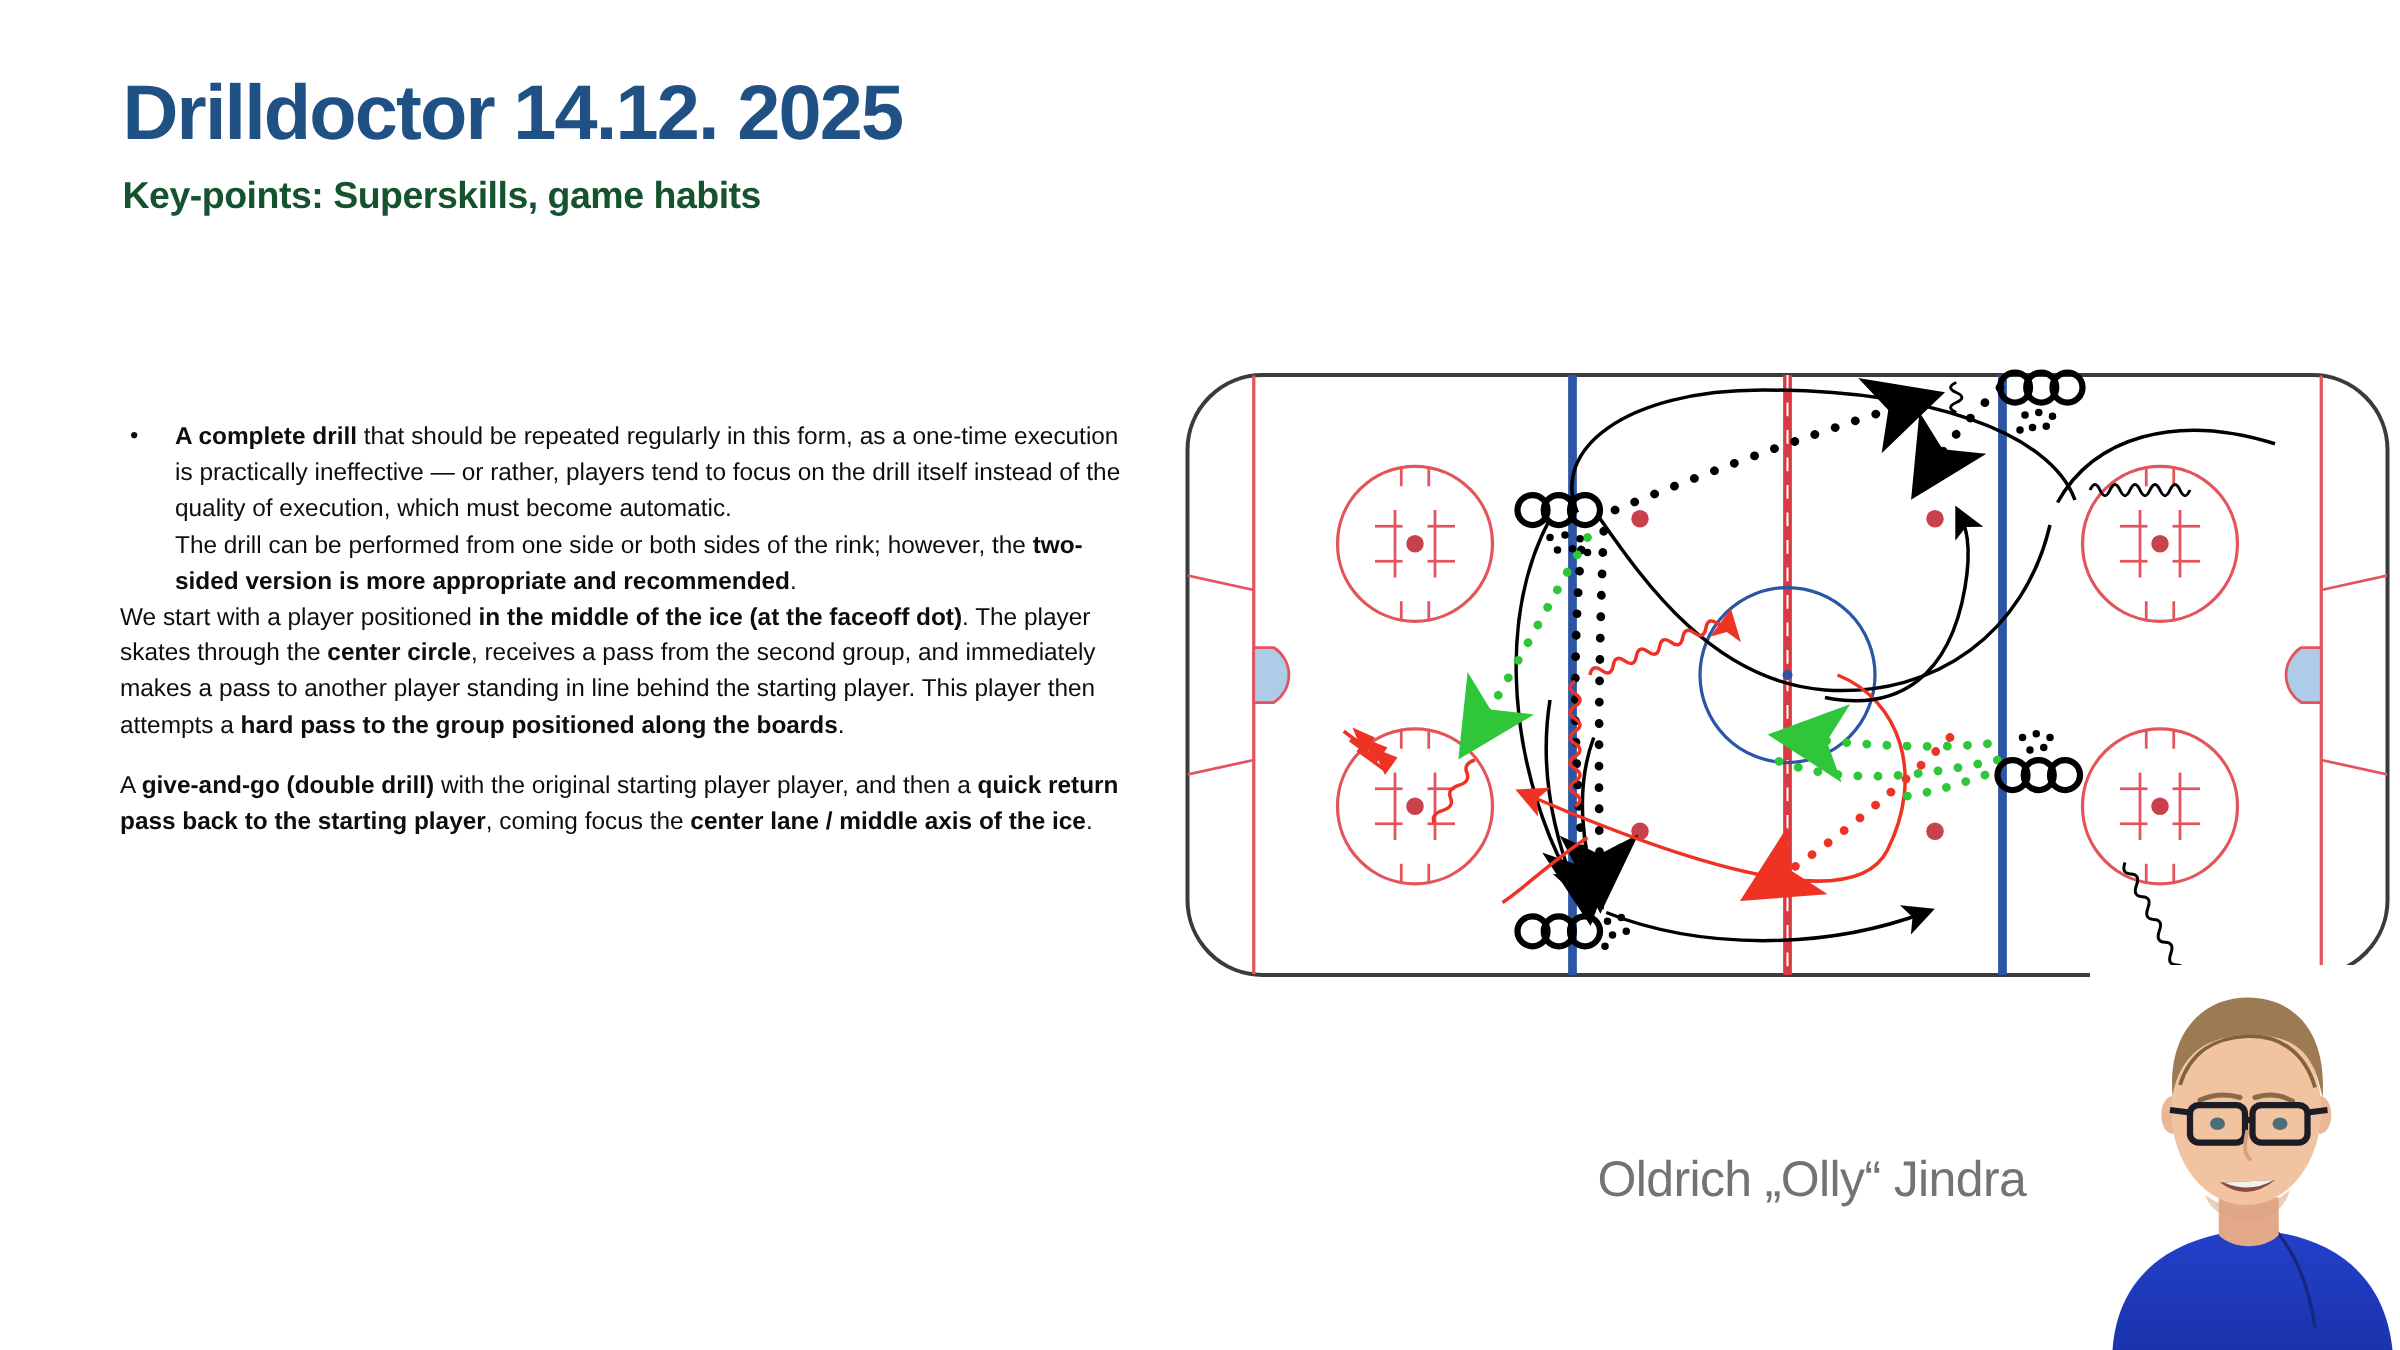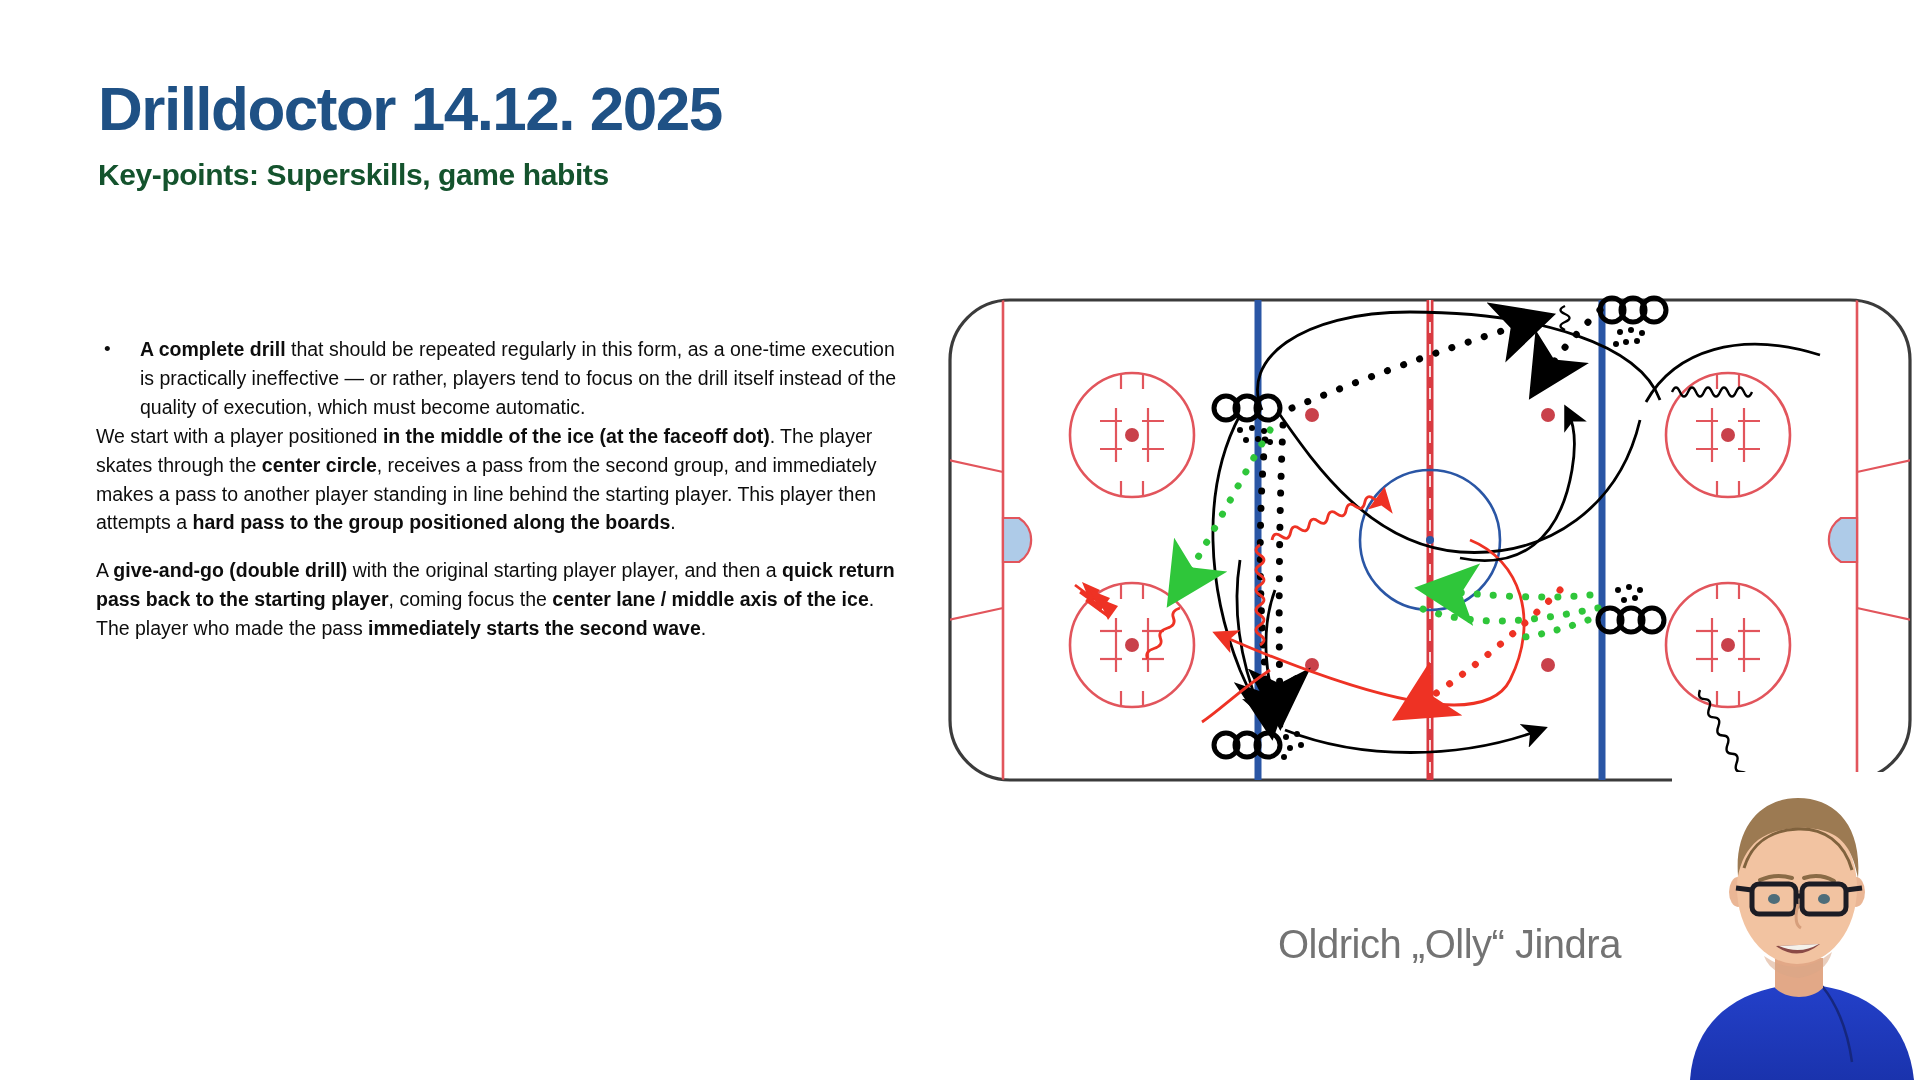--- a/index.html
+++ b/index.html
@@ -10,21 +10,21 @@
   body {
     width: 1920px;
     height: 1080px;
     position: relative;
     overflow: hidden;
     font-family: "Liberation Sans", sans-serif;
     color: #000000;
   }
 
   
-  #header { position: absolute; left: 98px; top: 78px; }
+  #header { position: absolute; left: 98px; top: 60px; }
   #title {
     font-size: 62px;
     font-weight: bold;
     color: #1f5185;
     letter-spacing: -1.5px;
     line-height: 1.0;
     white-space: nowrap;
   }
   #subtitle {
     font-size: 30px;
@@ -98,29 +98,29 @@
   <div id="title">Drilldoctor 14.12. 2025</div>
   <div id="subtitle">Key-points: Superskills, game habits</div>
 </div>
 
 <div id="textcol">
 
   <div class="bulletrow">
     <div class="bulletdot">•</div>
     <div class="bullettext">
       <p><b>A complete drill</b><span> that should be repeated regularly in this form, as a one-time execution is practically ineffective — or rather, players tend to focus on the drill itself instead of the quality of execution, which must become automatic.</span></p>
+      <p><span>The drill can be performed from one side or both sides of the rink; however, the </span><b>two-sided version is more appropriate and recommended</b><span>.</span></p>
     </div>
   </div>
 
   <p><span>We start with a player positioned </span><b>in the middle of the ice (at the faceoff dot)</b><span>. The player skates through the </span><b>center circle</b><span>, receives a pass from the second group, and immediately makes a pass to another player standing in line behind the starting player. This player then attempts a </span><b>hard pass to the group positioned along the boards</b><span>.</span></p>
 
   <div class="gap"></div>
 
   <p><span>A </span><b>give-and-go (double drill)</b><span> with the original starting player player, and then a </span><b>quick return pass back to the starting player</b><span>, coming focus the </span><b>center lane / middle axis of the ice</b><span>.</span></p>
-  <p><span>The player who made the pass </span><b>immediately starts the second wave</b><span>.</span></p>
 
   <div class="gap"></div>
 
 </div>
 
 <div id="rink-panel">
 <svg id="rink-svg" viewBox="0 0 980 500" xmlns="http://www.w3.org/2000/svg">
   <defs>
     <marker id="ah-black" markerWidth="9" markerHeight="9" refX="6" refY="4.5" orient="auto">
       <path d="M0,0 L9,4.5 L0,9 L2.2,4.5 Z" fill="#000"></path>

